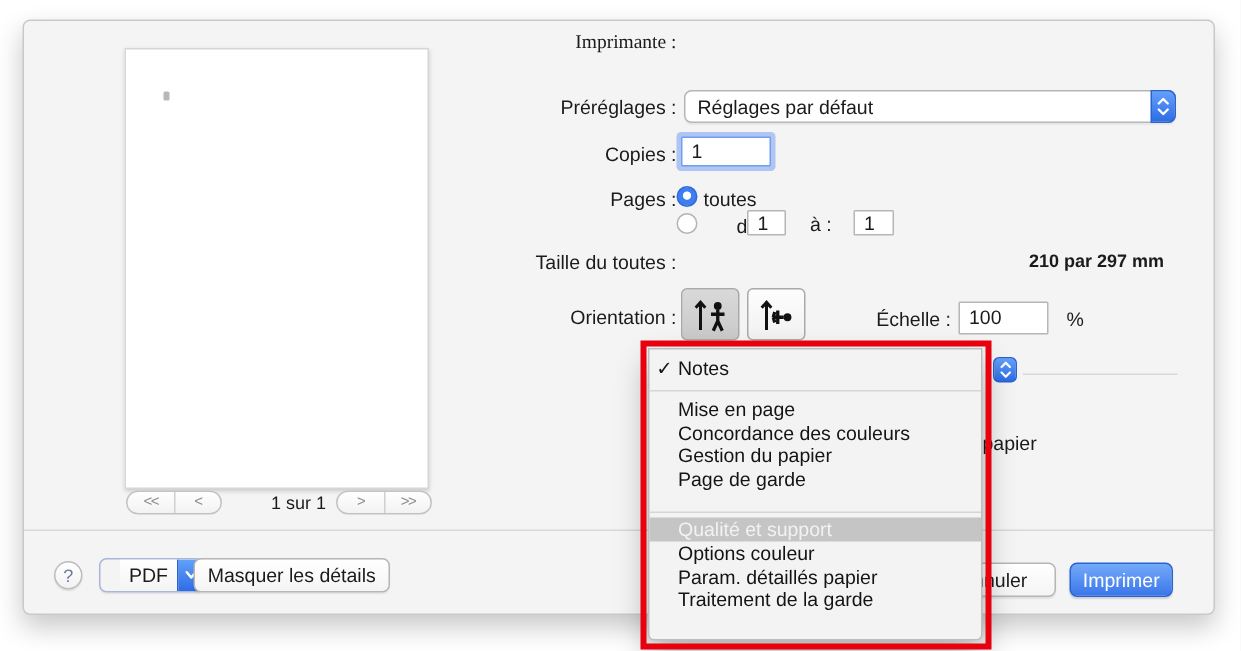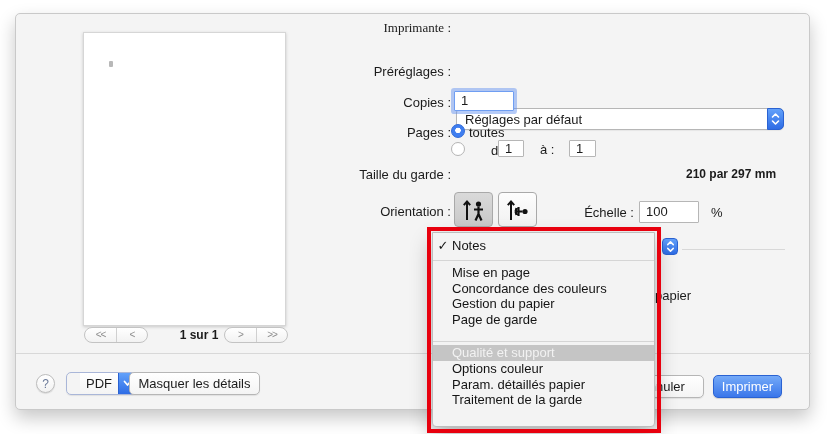--- a/index.html
+++ b/index.html
@@ -30,21 +30,21 @@
   .navrow { position:absolute; left:0; top:313px; width:300px; height:18px; }
   .seg { position:absolute; display:flex; height:16px; border:1px solid #c3c3c3; border-radius:8px; background:linear-gradient(#ffffff,#f2f2f2); overflow:hidden; }
   .seg-back { left:68px; width:64px; }
   .seg-fwd  { left:208px; width:64px; }
   .segbtn {
     width:32px; height:100%; border:none; background:transparent;
     font-size:10px; color:#8e8e8e; line-height:14px; cursor:default;
     font-family:"Liberation Sans", sans-serif; letter-spacing:-1px;
   }
   .segbtn + .segbtn { border-left:1px solid #d0d0d0; }
-  .counter { position:absolute; left:153px; top:1px; width:60px; text-align:center; font-weight:bold; font-size:12px; color:#1b1b1b; }
+  .counter { position:absolute; left:153px; top:1px; width:60px; text-align:center; font-weight:normal; font-size:12px; color:#1b1b1b; }
   
   .lbl { position:absolute; text-align:right; color:#1b1b1b; }
   .popup {
     position:absolute; height:22px; background:#ffffff;
     border:1px solid #b6b6b6; border-radius:5px;
     display:flex; align-items:center; padding-left:8px;
     box-shadow:0 1px 1px rgba(0,0,0,.06);
   }
   .popup .stepper-cap {
     position:absolute; right:-1px; top:-1px; width:17px; height:22px;
@@ -147,42 +147,42 @@
     <span class="counter">1 sur 1</span>
     <div class="seg seg-fwd">
       <button class="segbtn">&gt;</button>
       <button class="segbtn">&gt;&gt;</button>
     </div>
   </div>
 
   <span class="lbl" style="left:285px; top:6px; width:150px;font-family:Liberation Serif, serif;">Imprimante :</span>
 
   <span class="lbl" style="left:285px; top:50px; width:150px;">Préréglages :</span>
-  <div class="popup" style="left:440px; top:46px; width:328px;margin-top:48px;">
+  <div class="popup" style="left:440px; top:46px; width:328px;">
     <span>Réglages par défaut</span>
     <span class="stepper-cap">
       <svg width="9" height="14" viewBox="0 0 9 14">
           <path d="M1.5 5 L4.5 2 L7.5 5 M1.5 9 L4.5 12 L7.5 9" stroke="#ffffff" stroke-width="1.6" fill="none" stroke-linecap="round" stroke-linejoin="round"></path>
         </svg>
     </span>
   </div>
 
   <span class="lbl" style="left:285px; top:81px; width:150px;">Copies :</span>
   <div class="field focused" style="left:438px; top:77px; width:60px; height:20px; line-height:18px;">1</div>
 
   <span class="lbl" style="left:285px; top:111px; width:150px;">Pages :</span>
   <span class="radio on" style="left:435px; top:110px;"></span>
   <span class="lbl" style="left:453px; top:111px; width:60px; text-align:left;">toutes</span>
   <span class="radio" style="left:435px; top:128px;"></span>
   <span class="lbl" style="left:475px; top:129px; width:40px; text-align:left;">de :</span>
   <div class="field" style="left:482px; top:126px; width:26px; height:17px; line-height:15px;">1</div>
   <span class="lbl" style="left:524px; top:128px; width:20px; text-align:left;">à :</span>
   <div class="field" style="left:553px; top:126px; width:27px; height:17px; line-height:15px;">1</div>
 
-  <span class="lbl" style="left:285px; top:153px; width:150px;">Taille du garde :</span>
+  <span class="lbl" style="left:285px; top:153px; width:150px;">Taille du toutes :</span>
   <span class="lbl" style="left:670px; top:153px; width:110px; text-align:left; font-size:12px;font-weight:bold;">210 par 297 mm</span>
 
   <span class="lbl" style="left:285px; top:190px; width:150px;">Orientation :</span>
   <div class="orient-btn selected" style="left:438px; top:178px;">
     <span>
       <svg width="27" height="27" viewBox="0 0 27 27">
         <path d="M7 24 V6 M3.8 9.2 L7 5.5 L10.2 9.2" stroke="#111" stroke-width="2" fill="none"></path>
         <circle cx="18.5" cy="8" r="2.6" fill="#111"></circle>
         <path d="M18.5 10.5 V18 M14 13.5 H23 M18.5 18 L15.5 24.5 M18.5 18 L21.5 24.5" stroke="#111" stroke-width="2.2" fill="none"></path>
       </svg>

